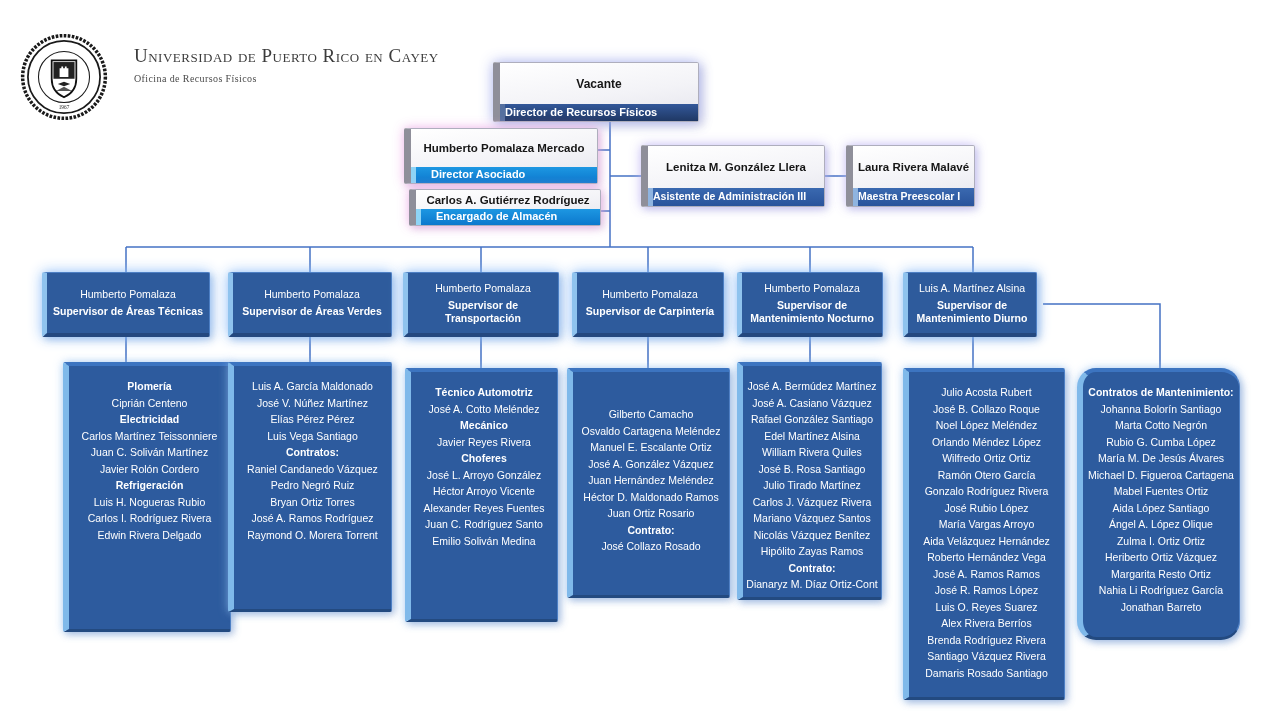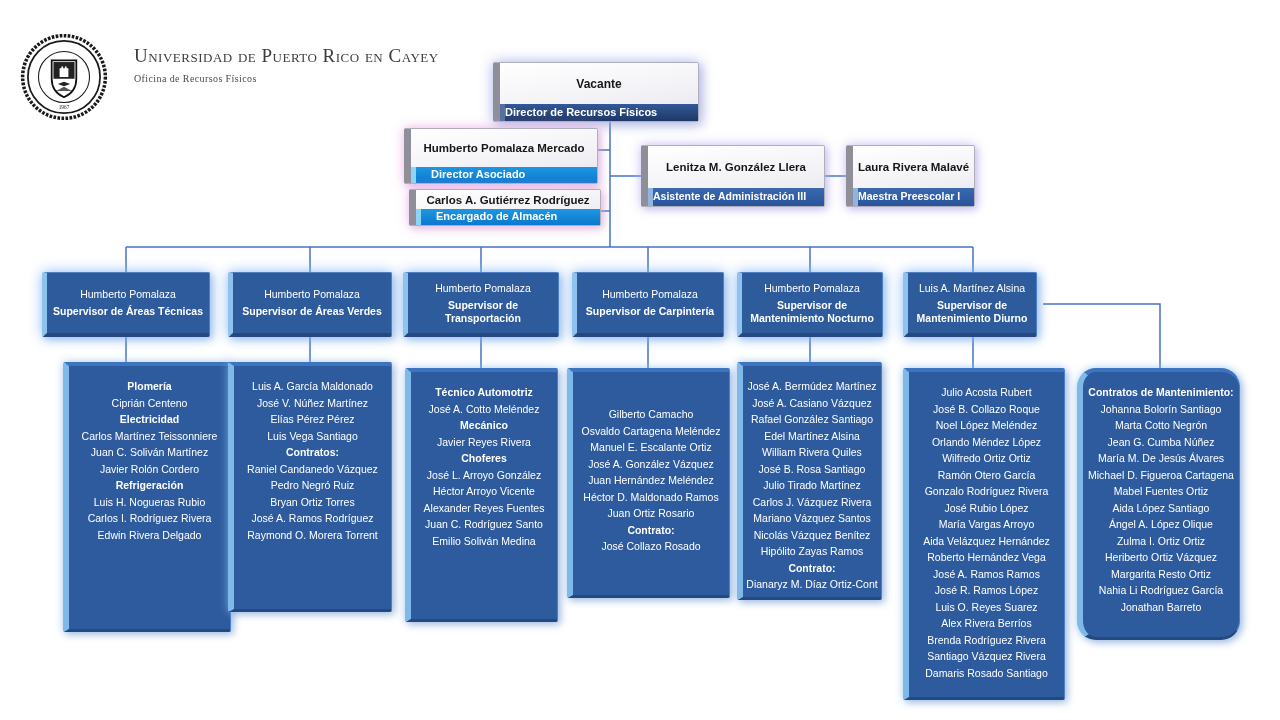--- a/index.html
+++ b/index.html
@@ -247,21 +247,21 @@
       <div class="li">Luis O. Reyes Suarez</div>
       <div class="li">Alex Rivera Berríos</div>
       <div class="li">Brenda Rodríguez Rivera</div>
       <div class="li">Santiago Vázquez Rivera</div>
       <div class="li">Damaris Rosado Santiago</div>
     </div>
   <div class="slist l7">
       <div class="li b">Contratos de Mantenimiento:</div>
       <div class="li">Johanna Bolorín Santiago</div>
       <div class="li">Marta Cotto Negrón</div>
-      <div class="li">Jean G. Cumba Núñez</div>
+      <div class="li">Rubio G. Cumba López</div>
       <div class="li">María M. De Jesús Álvares</div>
       <div class="li">Michael D. Figueroa Cartagena</div>
       <div class="li">Mabel Fuentes Ortiz</div>
       <div class="li">Aida López Santiago</div>
       <div class="li">Ángel A. López Olique</div>
       <div class="li">Zulma I. Ortiz Ortiz</div>
       <div class="li">Heriberto Ortiz Vázquez</div>
       <div class="li">Margarita Resto Ortiz</div>
       <div class="li">Nahia Li Rodríguez García</div>
       <div class="li">Jonathan Barreto</div>

